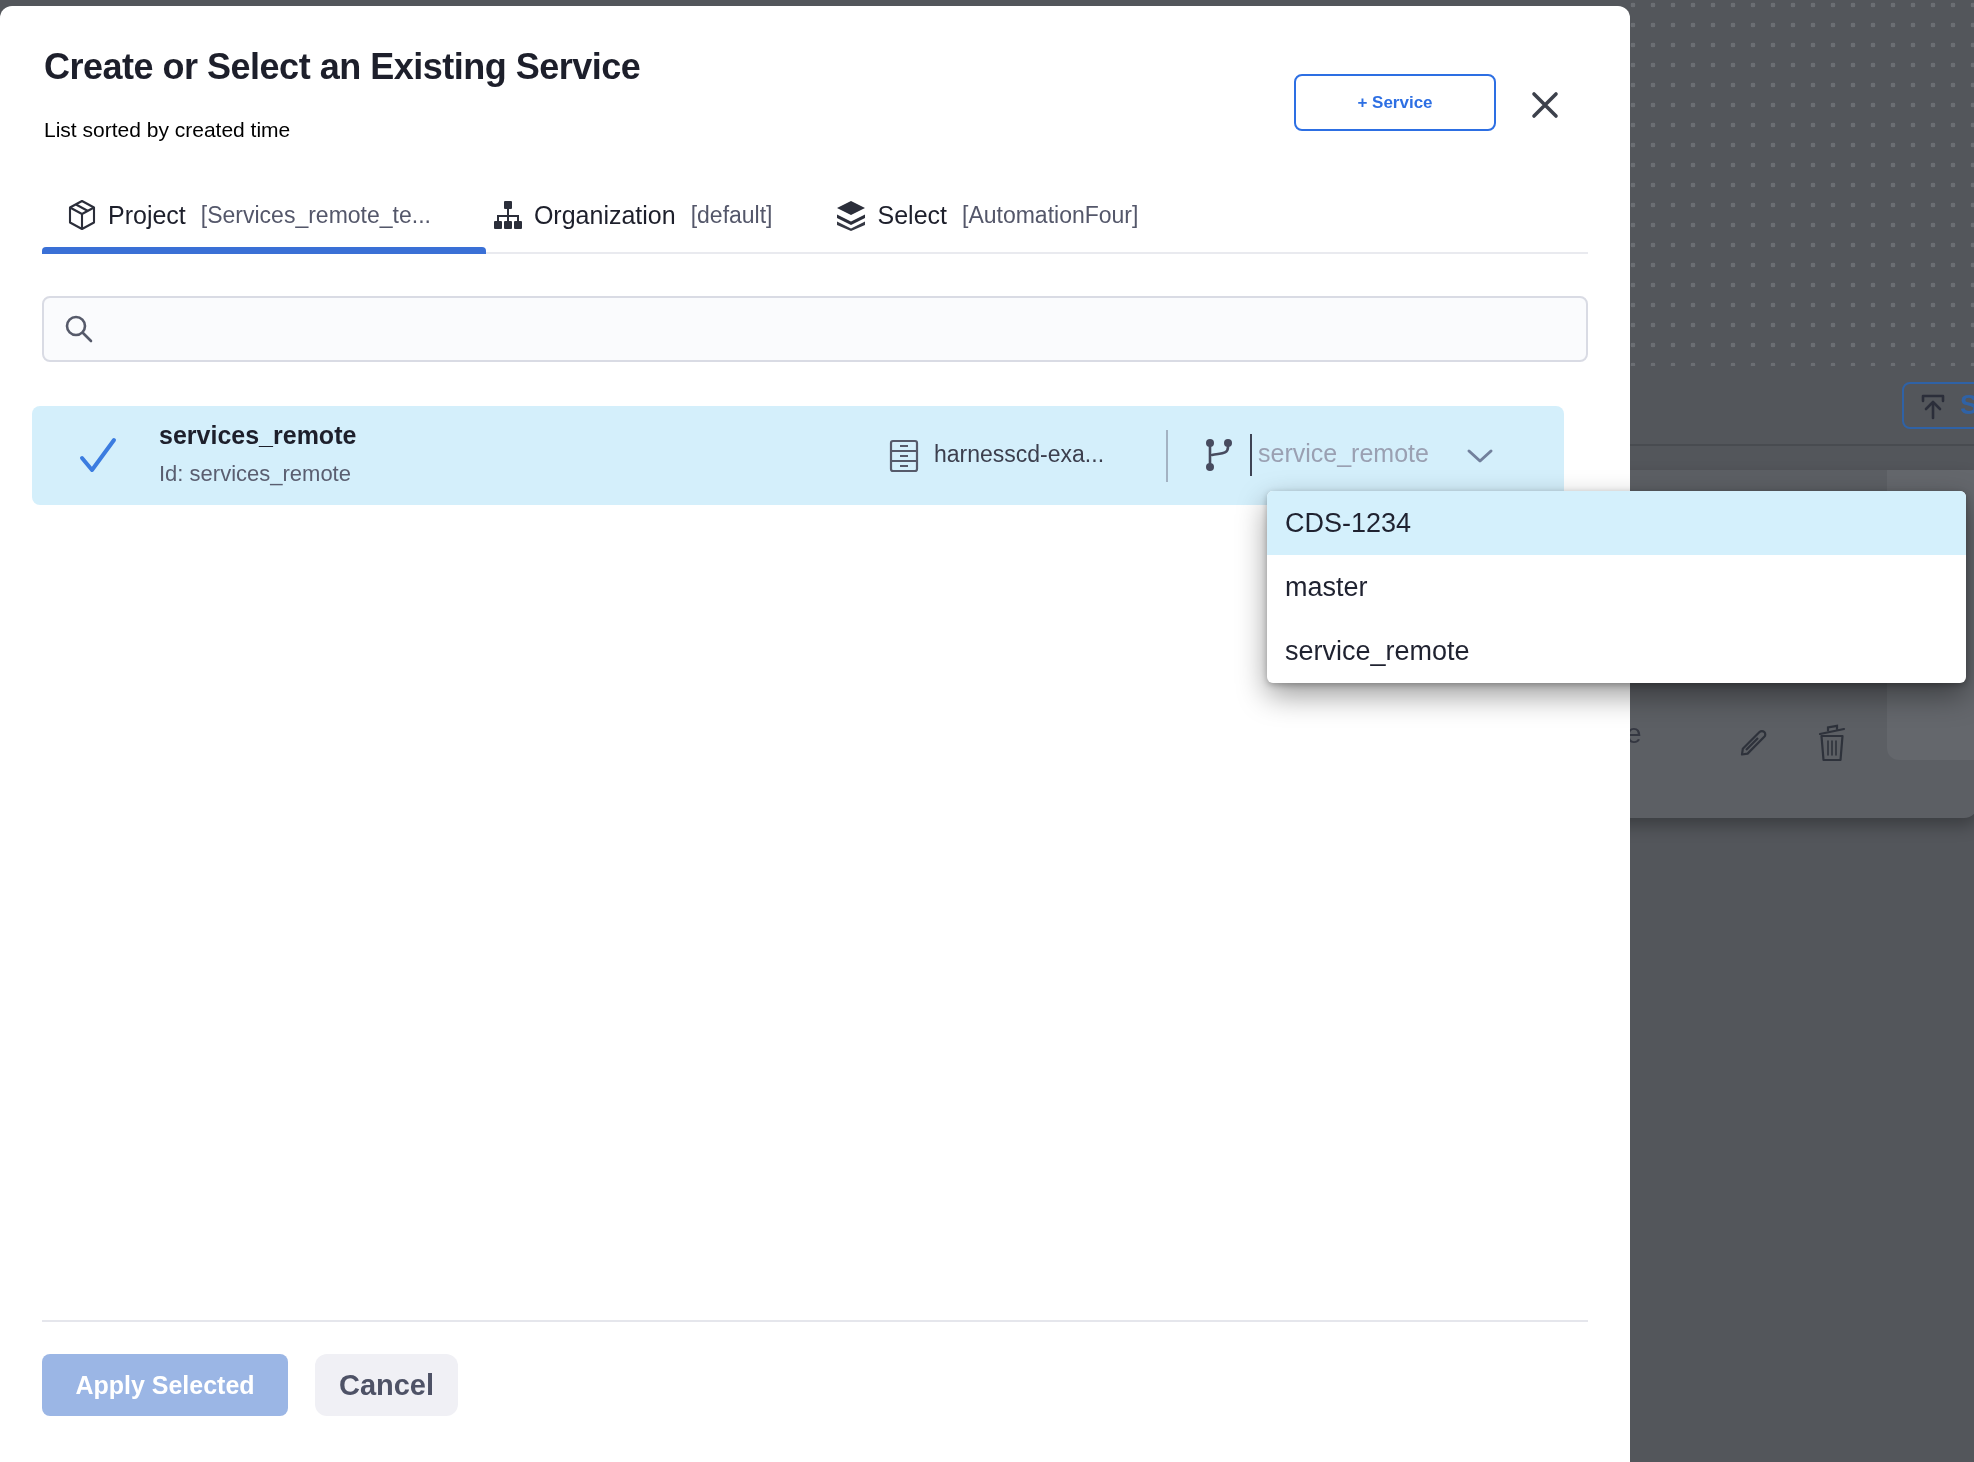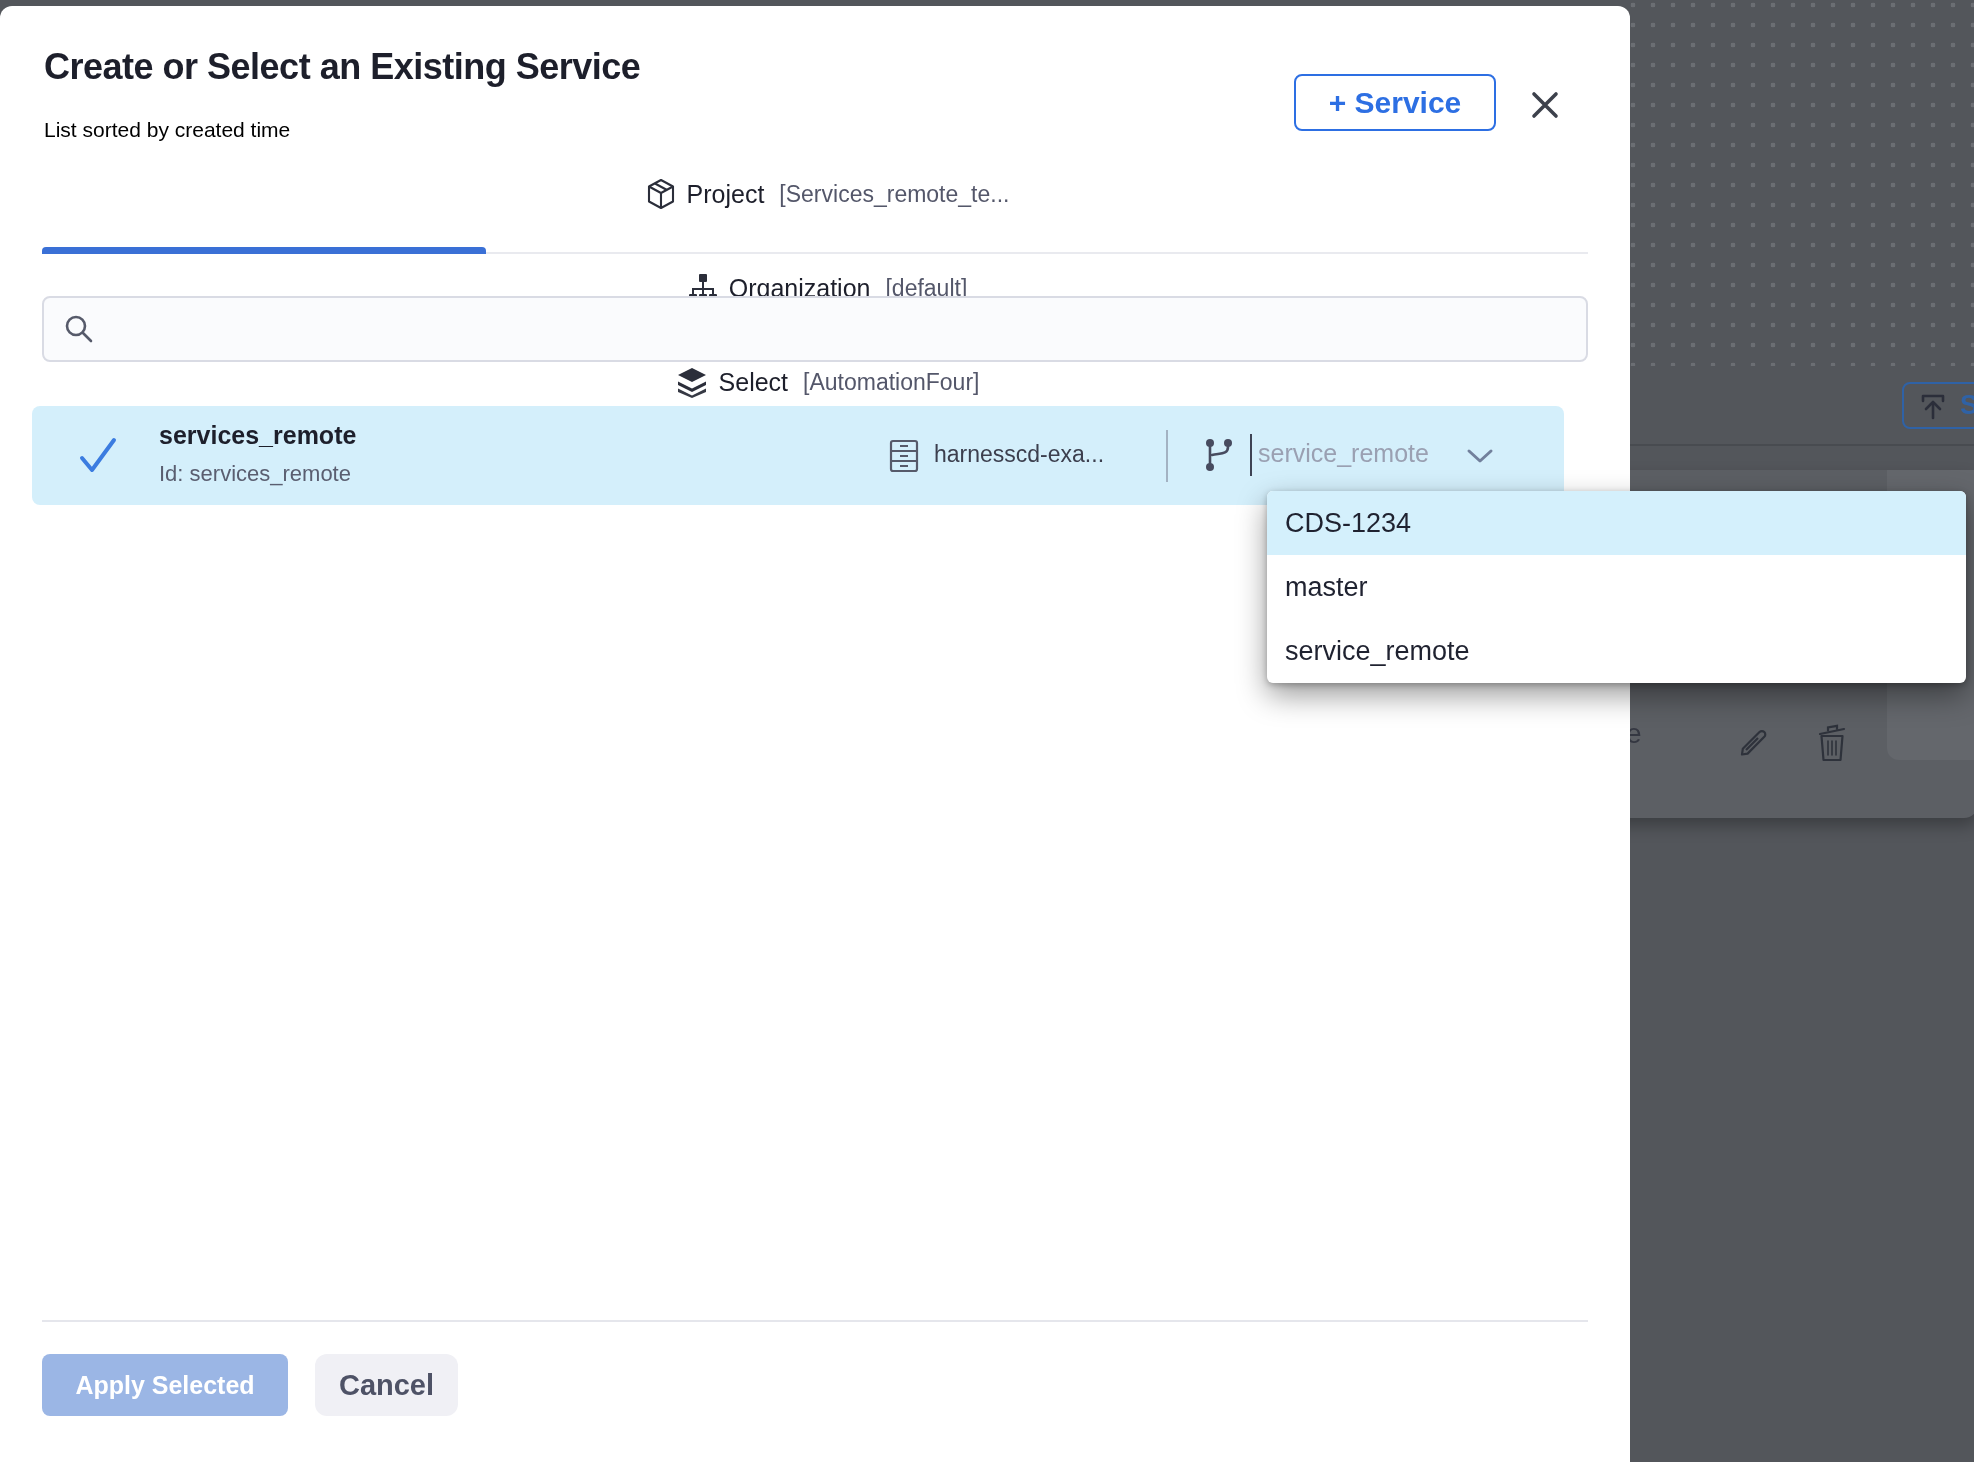--- a/index.html
+++ b/index.html
@@ -34,29 +34,28 @@
   
   .modal{
     position:absolute;left:0;top:6px;width:1630px;height:1456px;
     background:#ffffff;border-radius:12px 12px 0 0;
   }
   .modal-title{position:absolute;left:44px;top:40px;margin:0;font-size:36px;font-weight:bold;color:#1d1f2b;letter-spacing:-0.5px;text-align:right;}
   .modal-subtitle{position:absolute;left:44px;top:112px;font-size:21px;color:#000000;}
   .new-service-btn{
     position:absolute;left:1294px;top:68px;width:202px;height:57px;box-sizing:border-box;
     background:#fff;border:2px solid #2d6fe3;border-radius:8px;
-    color:#2d6fe3;font-weight:bold;font-size:30px;cursor:pointer;
+    color:#2d6fe3;font-weight:bold;font-size:17px;cursor:pointer;
   }
   .close-btn{position:absolute;left:1526px;top:80px;width:38px;height:38px;border:0;background:transparent;padding:0;cursor:pointer;color:#3d414c;}
   
   .tabs{
     position:absolute;left:42px;top:172px;width:1546px;height:76px;
     display:flex;align-items:center;gap:62px;padding-left:25px;box-sizing:border-box;
     border-bottom:2px solid #e9eaef;
-    flex-direction:column;
   }
   .tab{display:flex;align-items:center;gap:11px;cursor:pointer;white-space:nowrap;}
   .tab .tab-label{font-size:25px;color:#1d1f2b;}
   .tab .tab-scope{font-size:23px;color:#54576a;margin-left:4px;}
   .tab-icon{color:#2b2e3a;display:inline-flex;}
   .active-bar{position:absolute;left:0;bottom:-2px;width:444px;height:7px;background:#3a70d6;border-radius:4px 4px 0 0;}
   
   .search-box{
     position:absolute;left:42px;top:290px;width:1546px;height:66px;box-sizing:border-box;
     background:#fafbfd;border:2px solid #d9dbe4;border-radius:8px;

